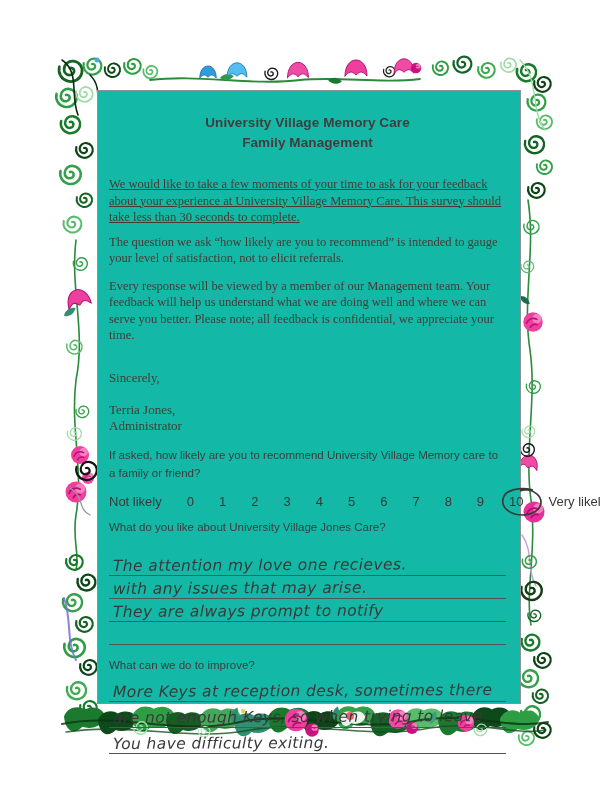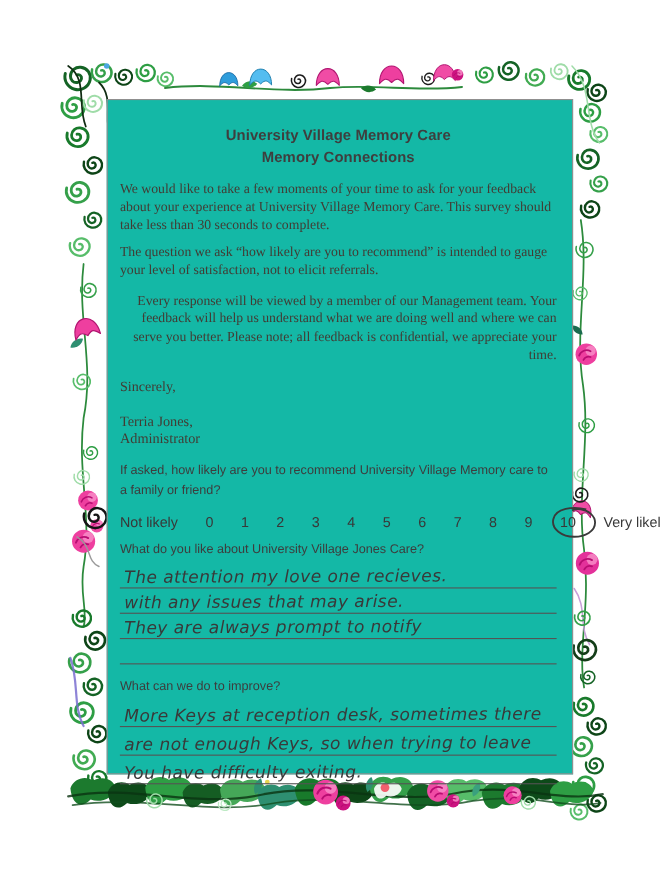--- a/index.html
+++ b/index.html
@@ -15,39 +15,39 @@
     position:absolute;left:97px;top:90px;width:424px;height:614px;
     background:#14b8a6;border:1px solid #8f8f8f;box-sizing:border-box;
     padding:24px 14px 0 11px;
   }
   .doc-title,.doc-subtitle{
     text-align:center;font-family:"Liberation Sans",sans-serif;
     font-weight:bold;font-size:13.5px;color:#3e3e3e;letter-spacing:.1px;
   }
   .doc-subtitle{margin-top:5px;}
   .para{font-size:12.5px;line-height:16.5px;color:#423c34;margin:0;}
-  .p1{margin-top:13px;}
+  .p1{margin-top:26px;text-decoration:underline;}
   .p2{margin-top:8px;}
-  .p3{margin-top:11px;text-align:right;}
-  .signoff{margin-top:13px;font-size:12.8px;color:#423c34;}
+  .p3{margin-top:11px;}
+  .signoff{margin-top:27px;font-size:12.8px;color:#423c34;}
   .signature{margin-top:16px;font-size:13px;line-height:16px;color:#423c34;}
   .question{
     font-family:Liberation Sans, sans-serif;font-size:11.5px;
     line-height:18px;color:#3d3d3d;margin:0;
   }
   .q-recommend{margin-top:12px;}
   .scale{
     margin-top:12px;display:flex;align-items:center;
     font-family:"Liberation Sans",sans-serif;font-size:13px;color:#383838;gap:25px;
   }
   .scale-label{white-space:nowrap;}
   .scale-num{display:inline-block;width:25px;text-align:center;position:relative;}
   .scale-num .circ{position:absolute;left:-10px;top:-8px;pointer-events:none;}
   .q-like{margin-top:9px;}
-  .answers{margin-top:3px;}
+  .answers{margin-top:17px;}
   .ans-line{position:relative;height:22px;border-bottom:1.5px solid #545454;}
   .answers-improve{margin-top:2px;}
   .answers-improve .ans-line{height:25px;}
   .hw{
     position:absolute;left:4px;bottom:0px;white-space:nowrap;
     font-family:"DejaVu Sans",sans-serif;font-style:italic;
     font-size:15.5px;letter-spacing:.4px;color:#393939;
     transform:rotate(-0.3deg);transform-origin:left bottom;
   }
   .q-improve{margin-top:11px;}
@@ -210,21 +210,21 @@
         <use href="#rose" transform="translate(466 723) scale(1.1)" fill="#ee3f9f"></use>
       </g>
       <circle cx="350" cy="716" r="4" fill="#f2606e"></circle>
       <circle cx="243" cy="711" r="2.2" fill="#e8d44d"></circle>
     </g>
   </svg>
 
   <div class="paper">
 
     <div class="doc-title">University Village Memory Care</div>
-    <div class="doc-subtitle">Memory Connections</div>
+    <div class="doc-subtitle">Family Management</div>
 
     <p class="para p1">We would like to take a few moments of your time to ask for your feedback about your experience at University Village Memory Care. This survey should take less than 30 seconds to complete.</p>
     <p class="para p2">The question we ask “how likely are you to recommend” is intended to gauge your level of satisfaction, not to elicit referrals.</p>
     <p class="para p3">Every response will be viewed by a member of our Management team. Your feedback will help us understand what we are doing well and where we can serve you better. Please note; all feedback is confidential, we appreciate your time.</p>
 
     <div class="signoff">Sincerely,</div>
     <div class="signature">
       <div>Terria Jones,</div>
       <div>Administrator</div>
     </div>

